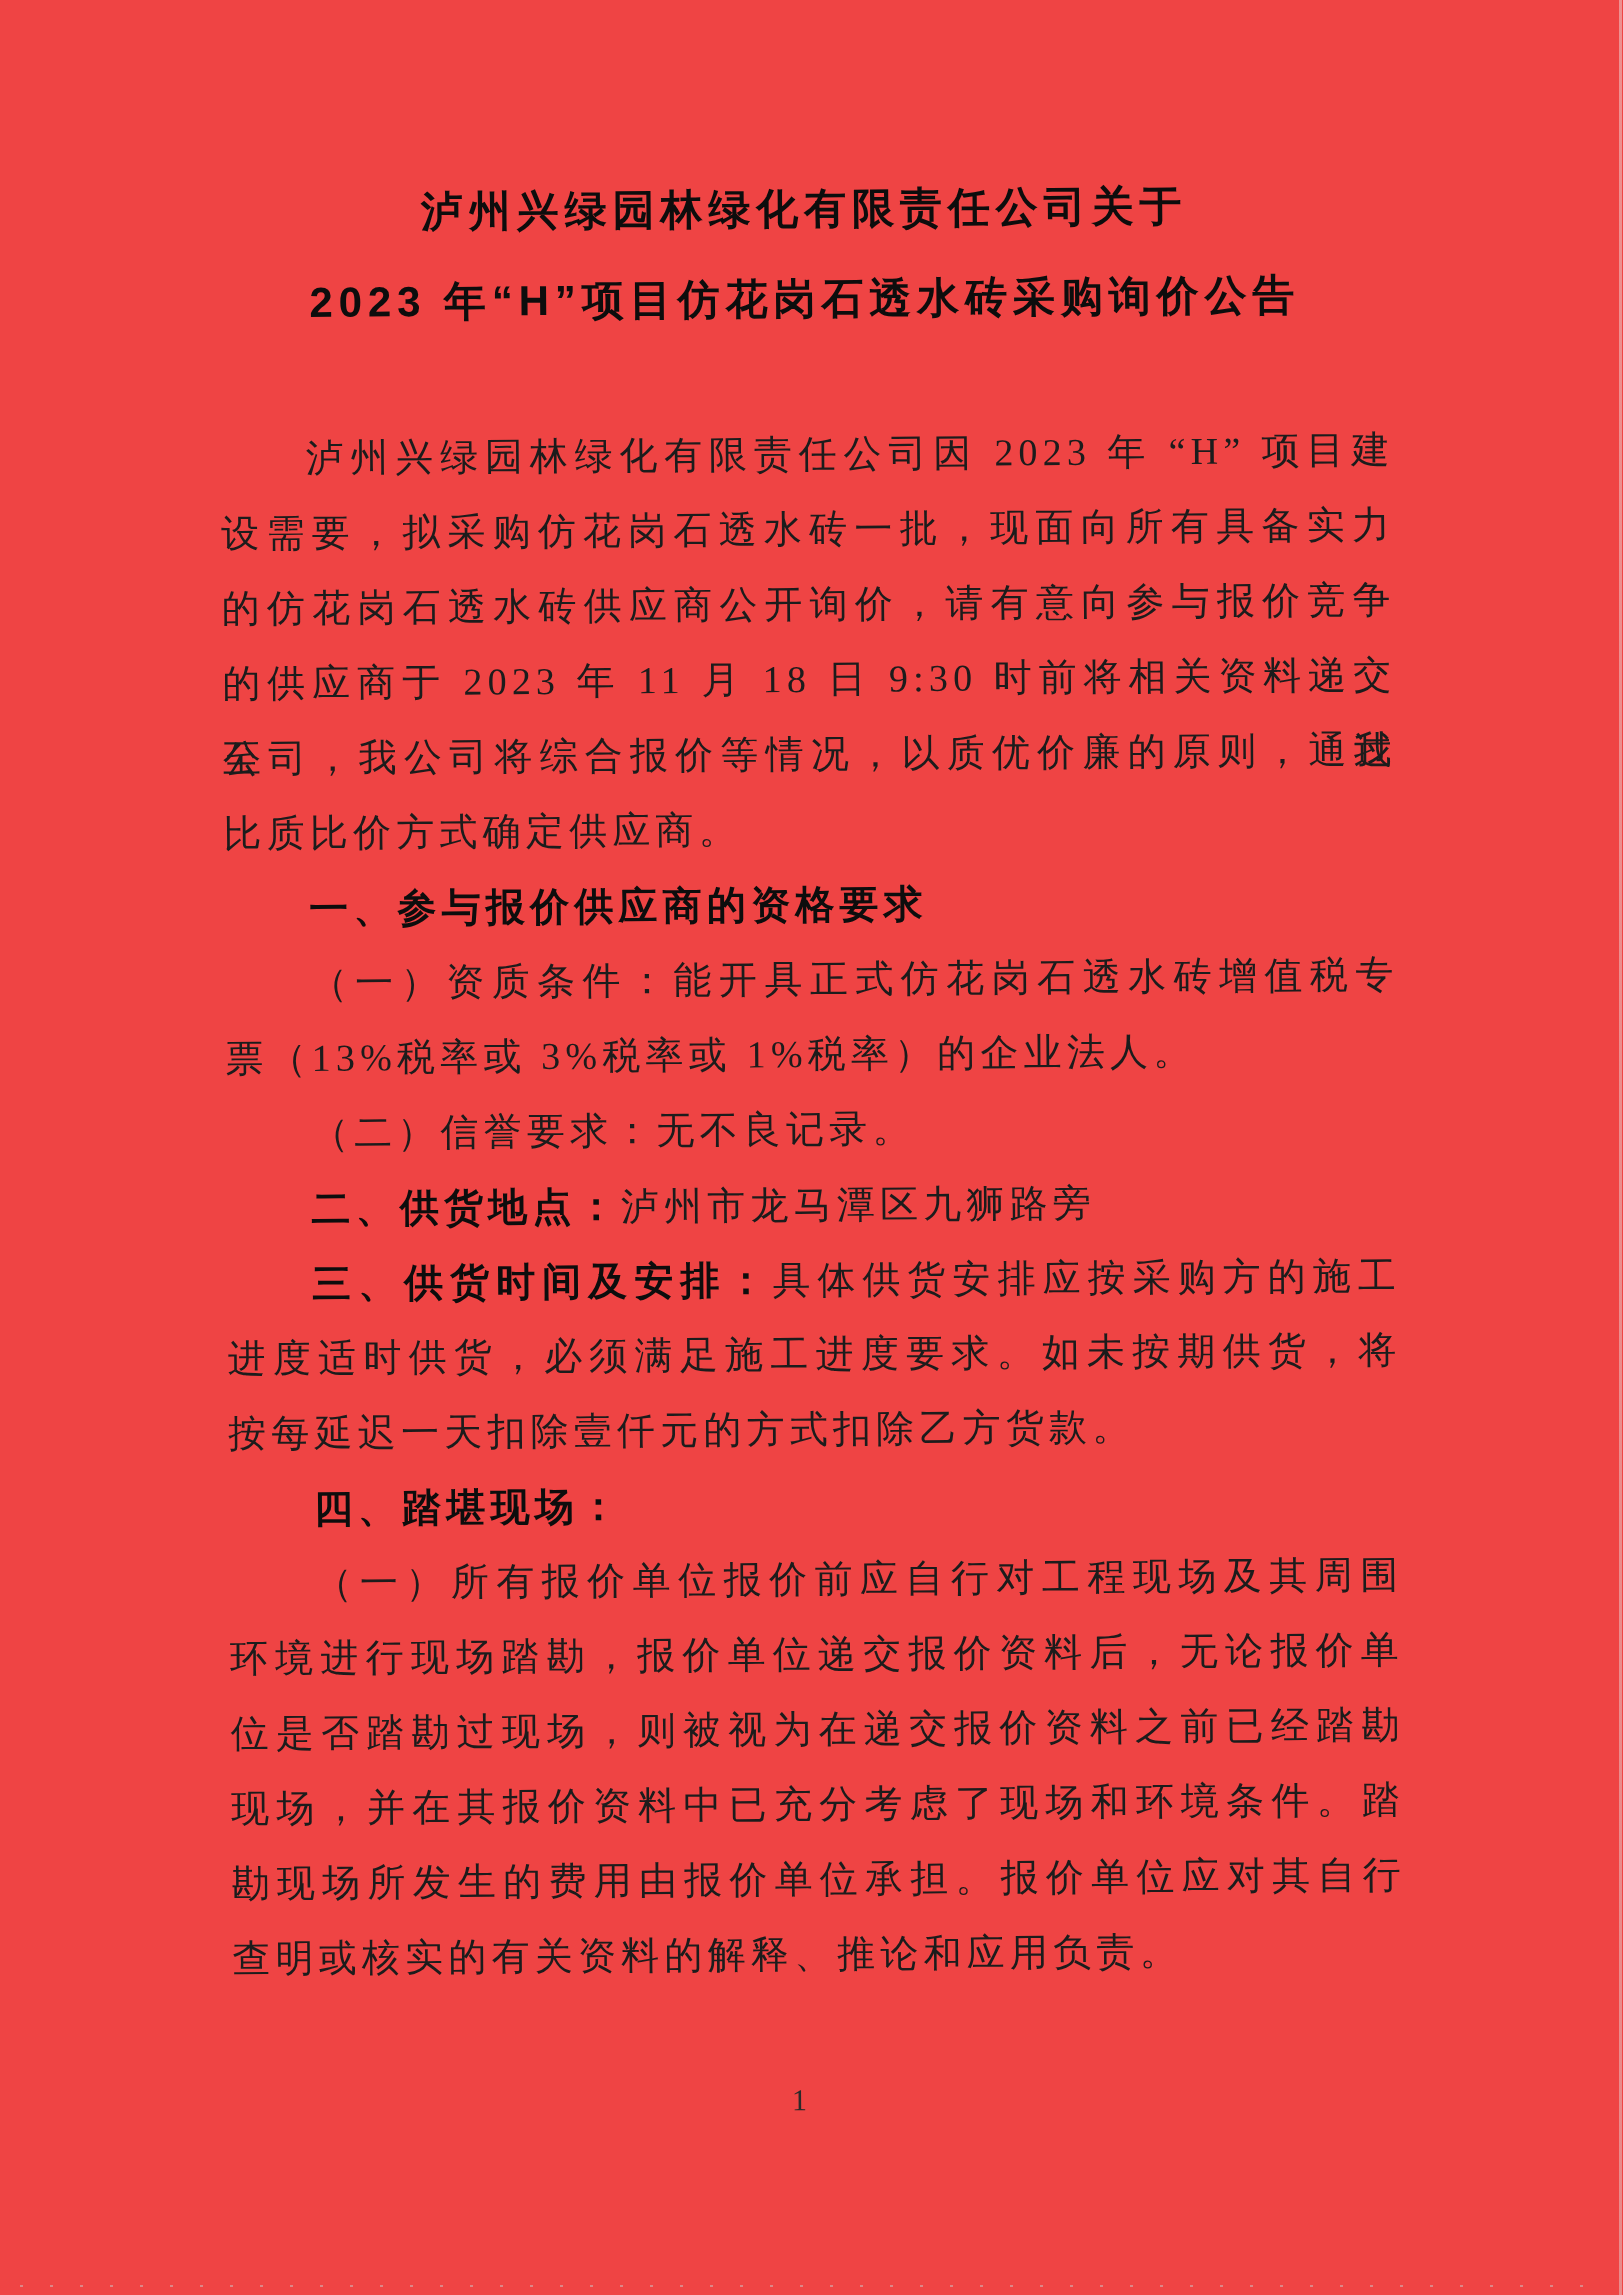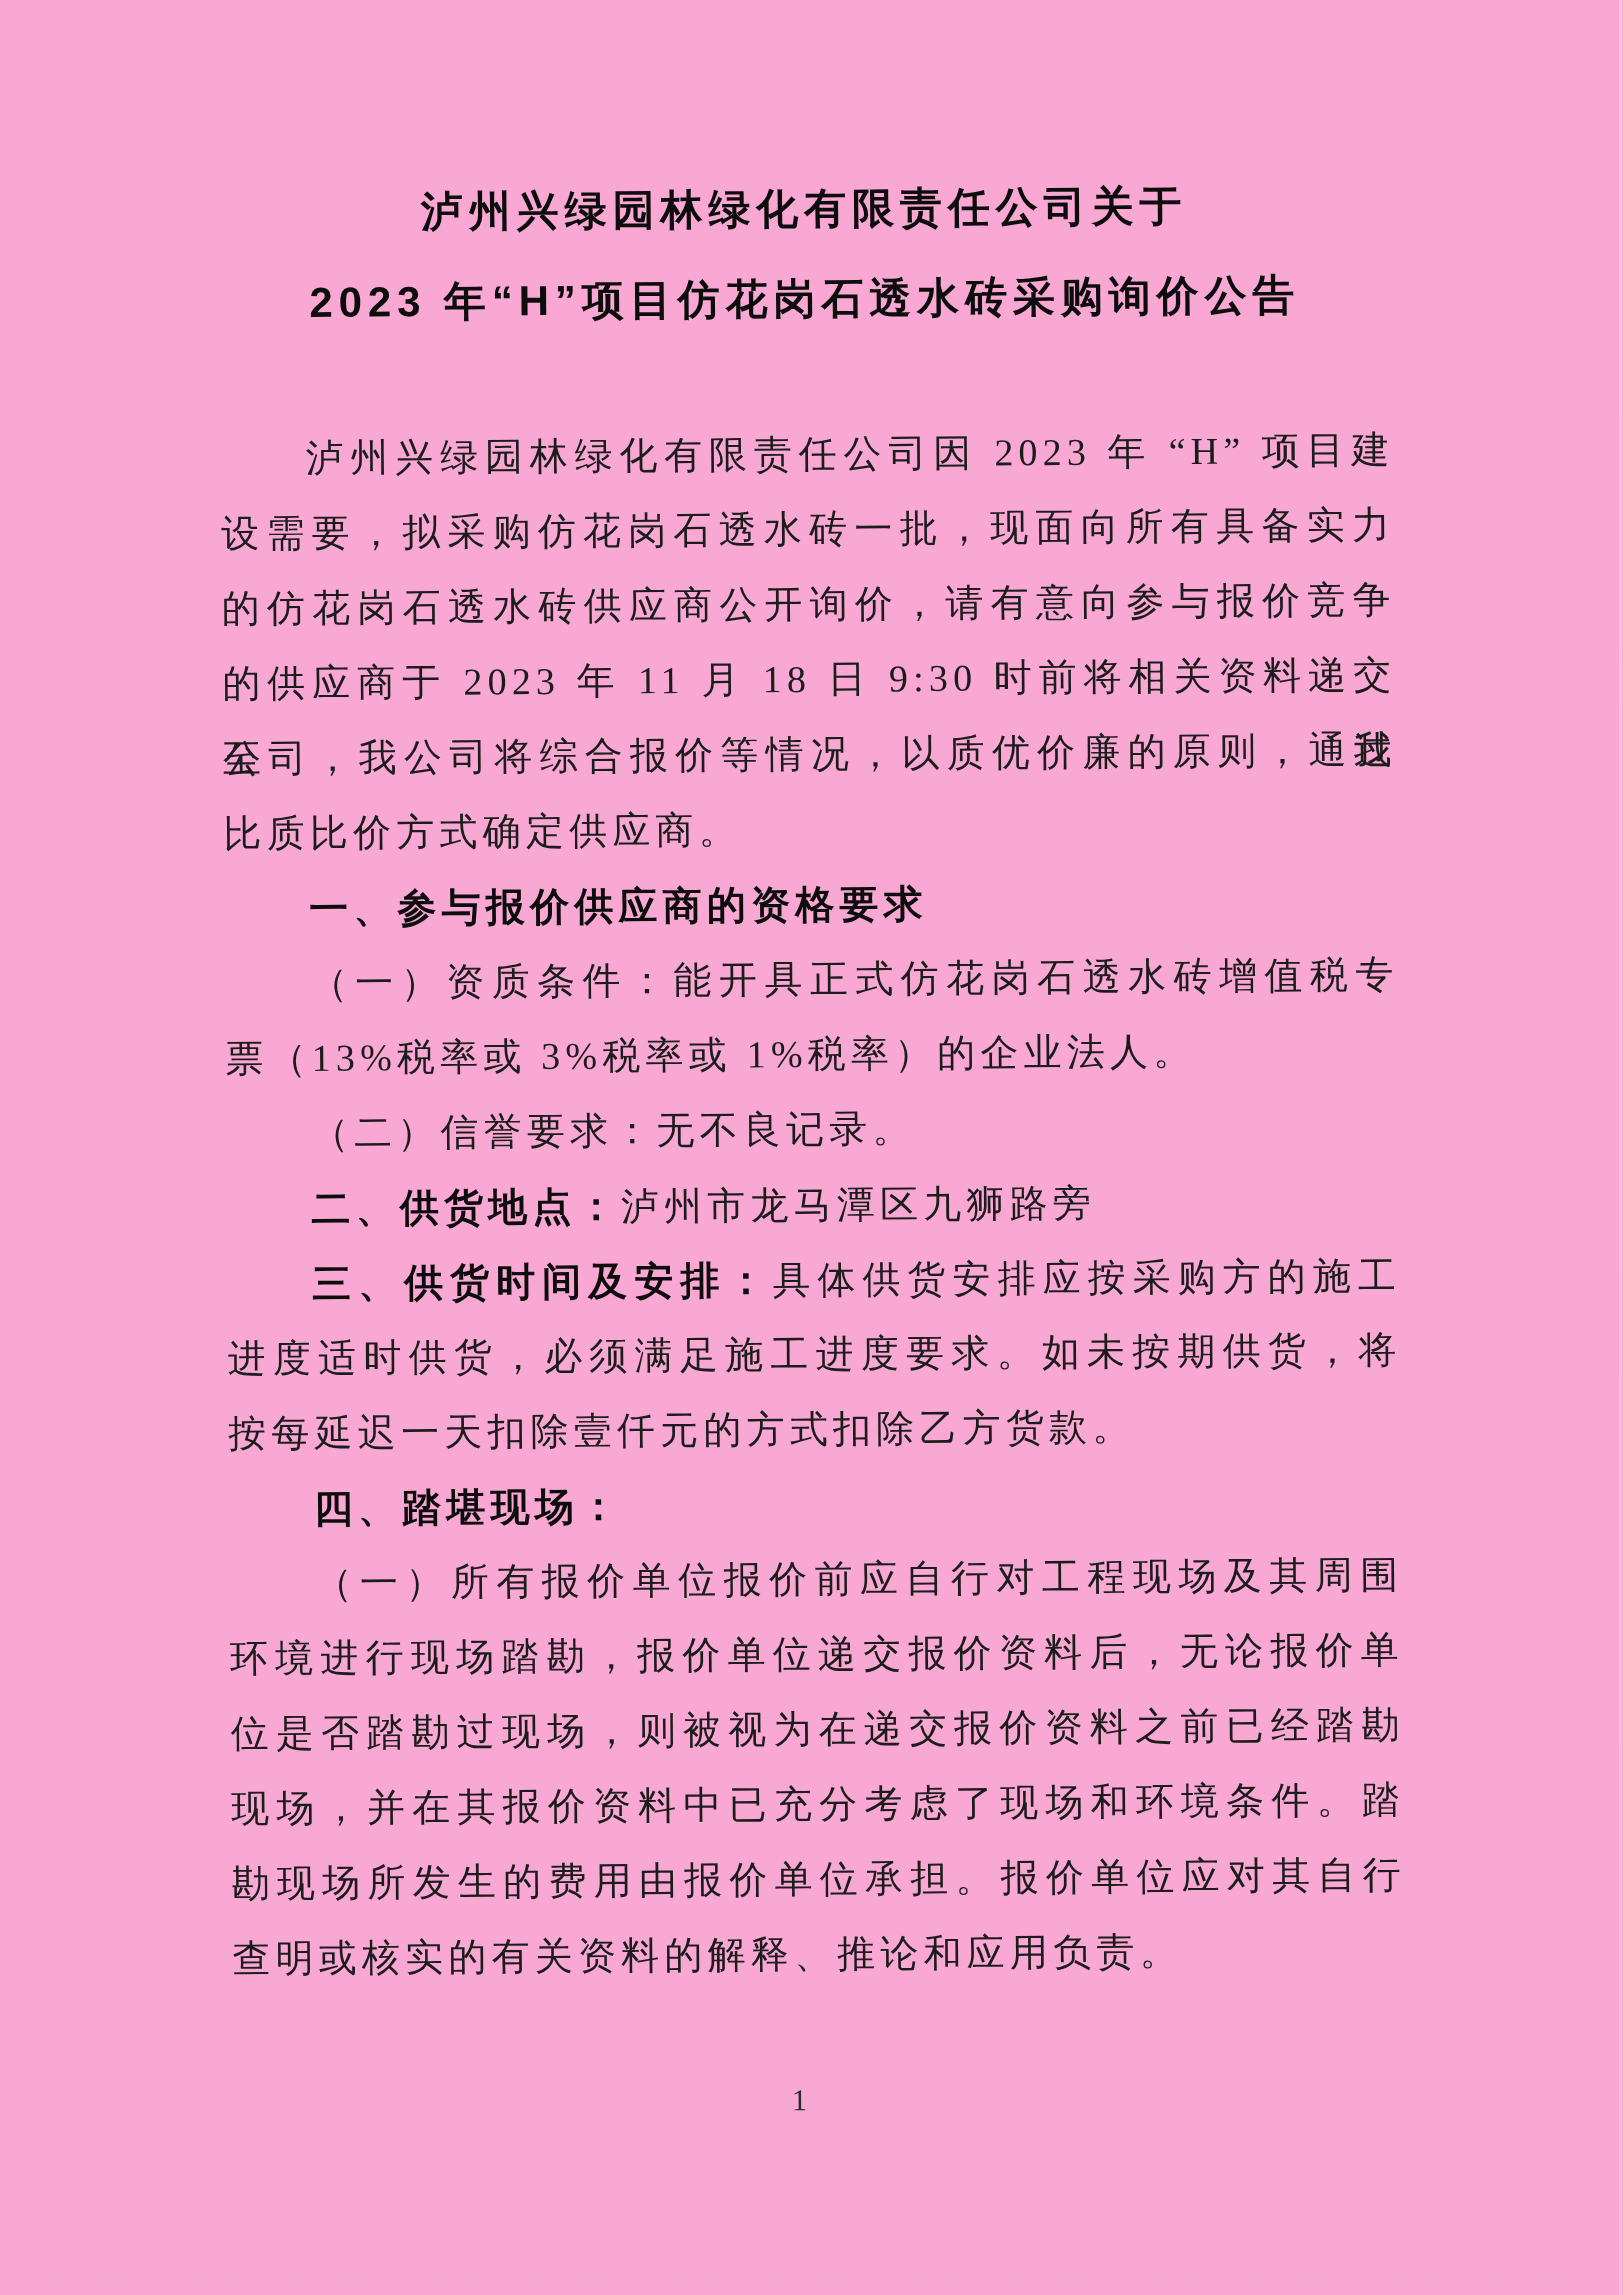--- a/index.html
+++ b/index.html
@@ -4,21 +4,21 @@
 <style>
   html, body {
     margin: 0;
     padding: 0;
     background: #ffffff;
   }
   .sheet {
     position: relative;
     width: 1623px;
     height: 2295px;
-    background: #f9a8d4;
+    background: #ef4444;
     overflow: hidden;
     font-family: "Liberation Serif", "DejaVu Serif", serif;
     color: #1a1a1a;
   }
   
   .content {
     position: absolute;
     inset: 0;
     transform: rotate(-0.45deg);
     transform-origin: 50% 50%;

